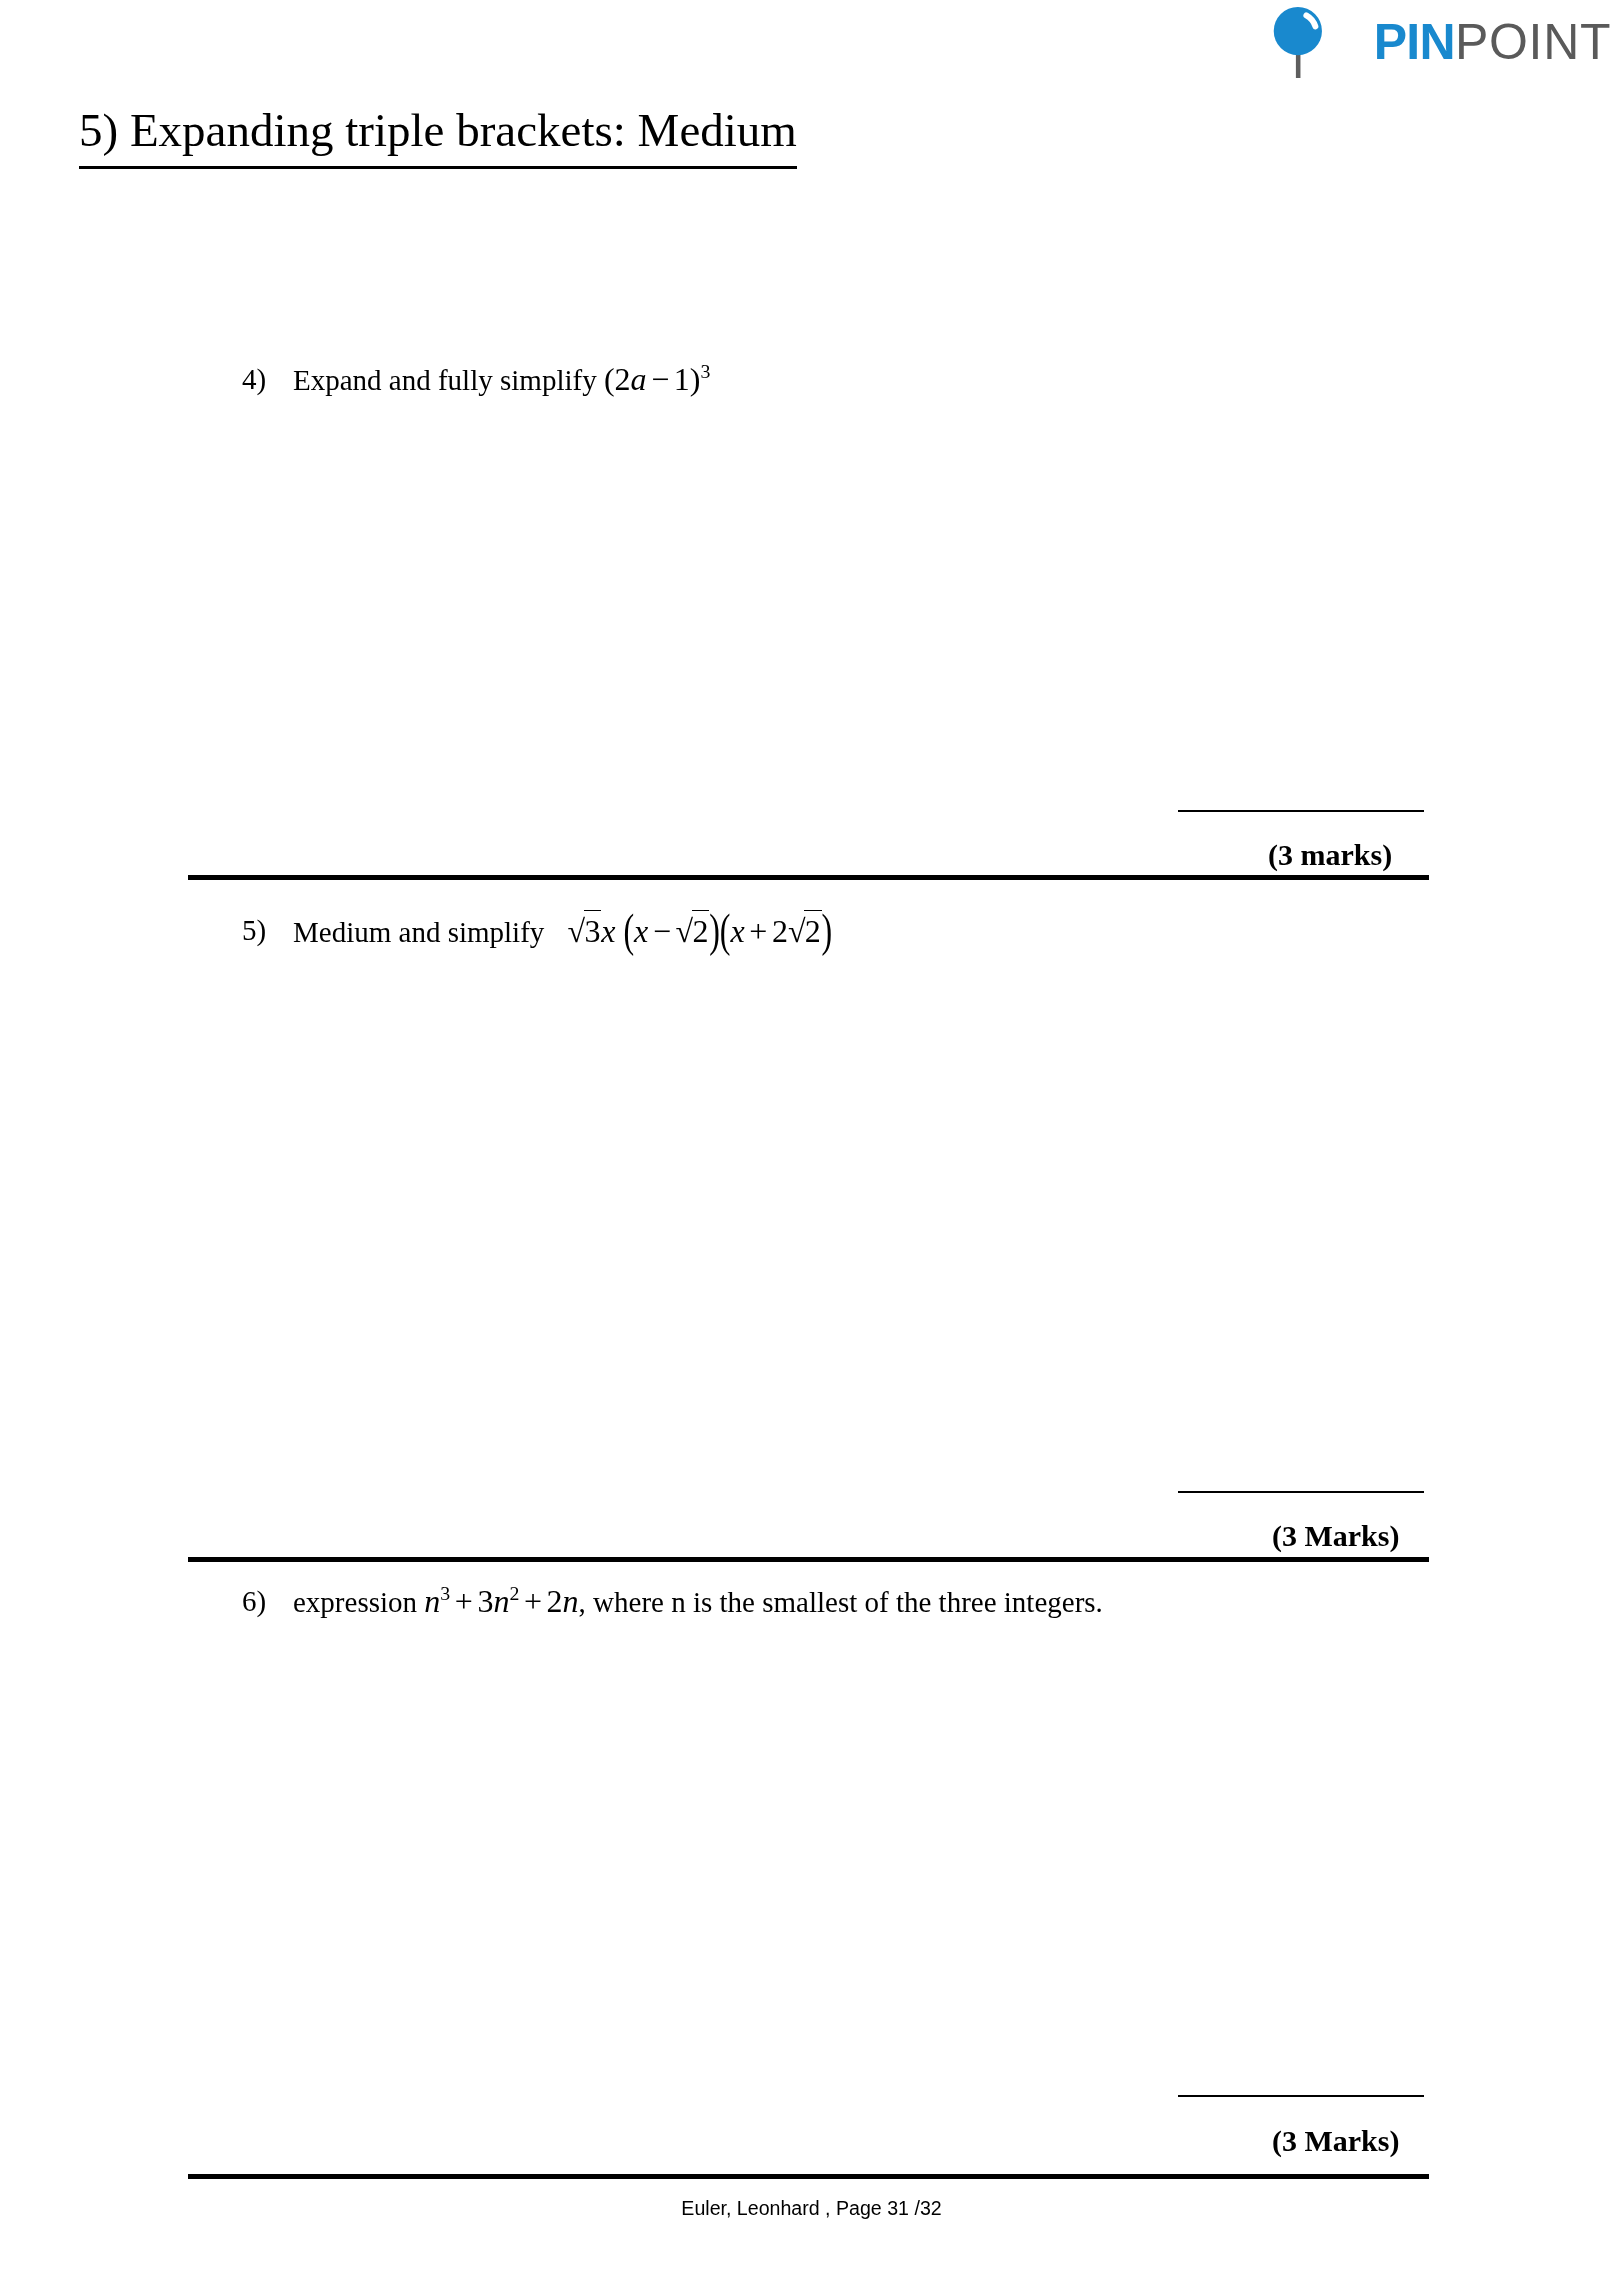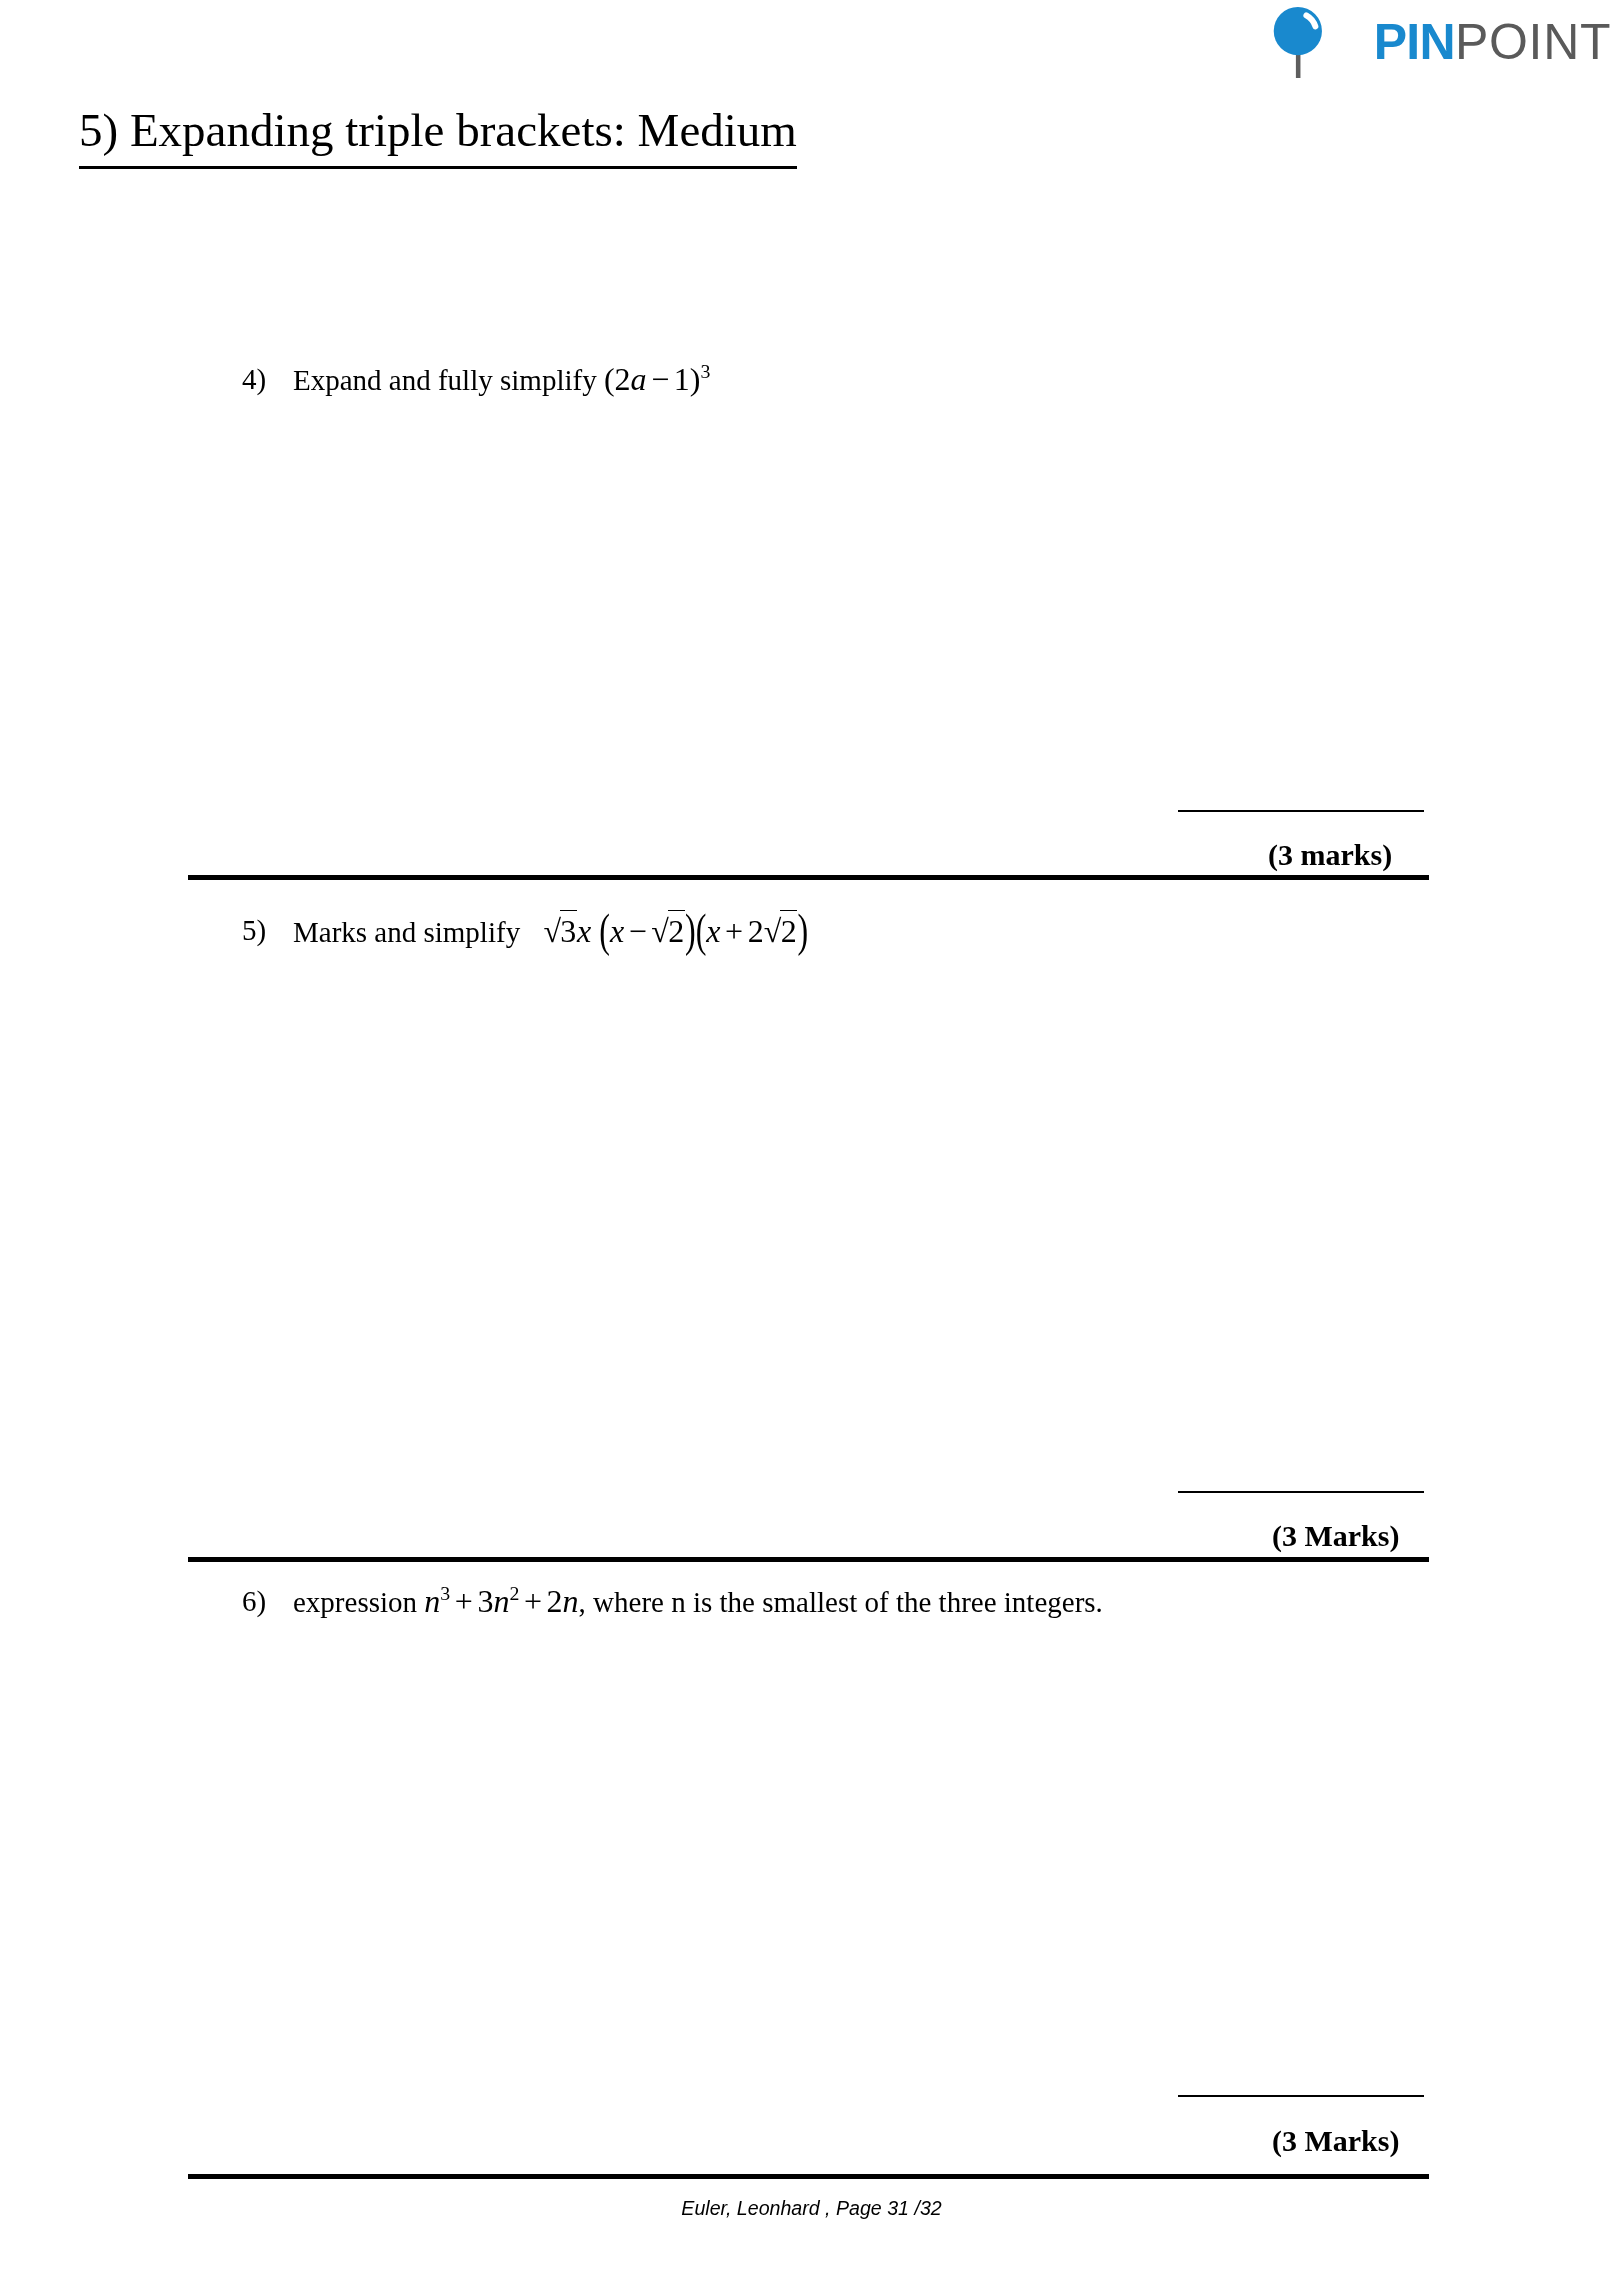--- a/index.html
+++ b/index.html
@@ -119,21 +119,20 @@
   }
 
   
   #footer {
     position: absolute;
     left: 0;
     right: 0;
     top: 2197px;
     text-align: center;
     font-family: "Liberation Sans", "DejaVu Sans", sans-serif;
-    font-style: italic;
     font-size: 19.6px;
   }
 </style>
 </head>
 <body>
 
 <div id="logo">
   <svg class="pin-svg" width="63" height="73" viewBox="0 0 96 112">
     <rect x="44" y="58" width="7" height="54" fill="#5E5E5E"></rect>
     <polygon points="44,58 51,58 49,112 46,112" fill="#5E5E5E"></polygon>
@@ -157,21 +156,21 @@
   </span>
 </div>
 
 <div class="answer-rule" style="left:1178px; top:810px; width:246px;"></div>
 <div class="marks" style="left:1268px; top:838px;">(3 marks)</div>
 <div class="section-rule" style="top:875px;"></div>
 
 <div class="question" style="left:242px; top:910px; width:1178px;">
   <span class="q-num">5)</span>
   <span class="q-body">
-    <span>Marks and simplify</span>
+    <span>Medium and simplify</span>
     <span class="math math-big">
       &nbsp;&nbsp;<span class="radical"><span class="rad-sign">√</span><span class="rad-arg">3</span></span><span class="mi">x</span>
       <span class="paren-tall">(</span><span class="mi">x</span><span class="opsp">−</span><span class="radical"><span class="rad-sign">√</span><span class="rad-arg">2</span></span><span class="paren-tall">)</span><span class="paren-tall">(</span><span class="mi">x</span><span class="opsp">+</span>2<span class="radical"><span class="rad-sign">√</span><span class="rad-arg">2</span></span><span class="paren-tall">)</span>
     </span>
   </span>
 </div>
 
 <div class="answer-rule" style="left:1178px; top:1491px; width:246px;"></div>
 <div class="marks" style="left:1272px; top:1519px;">(3 Marks)</div>
 <div class="section-rule" style="top:1557px;"></div>

